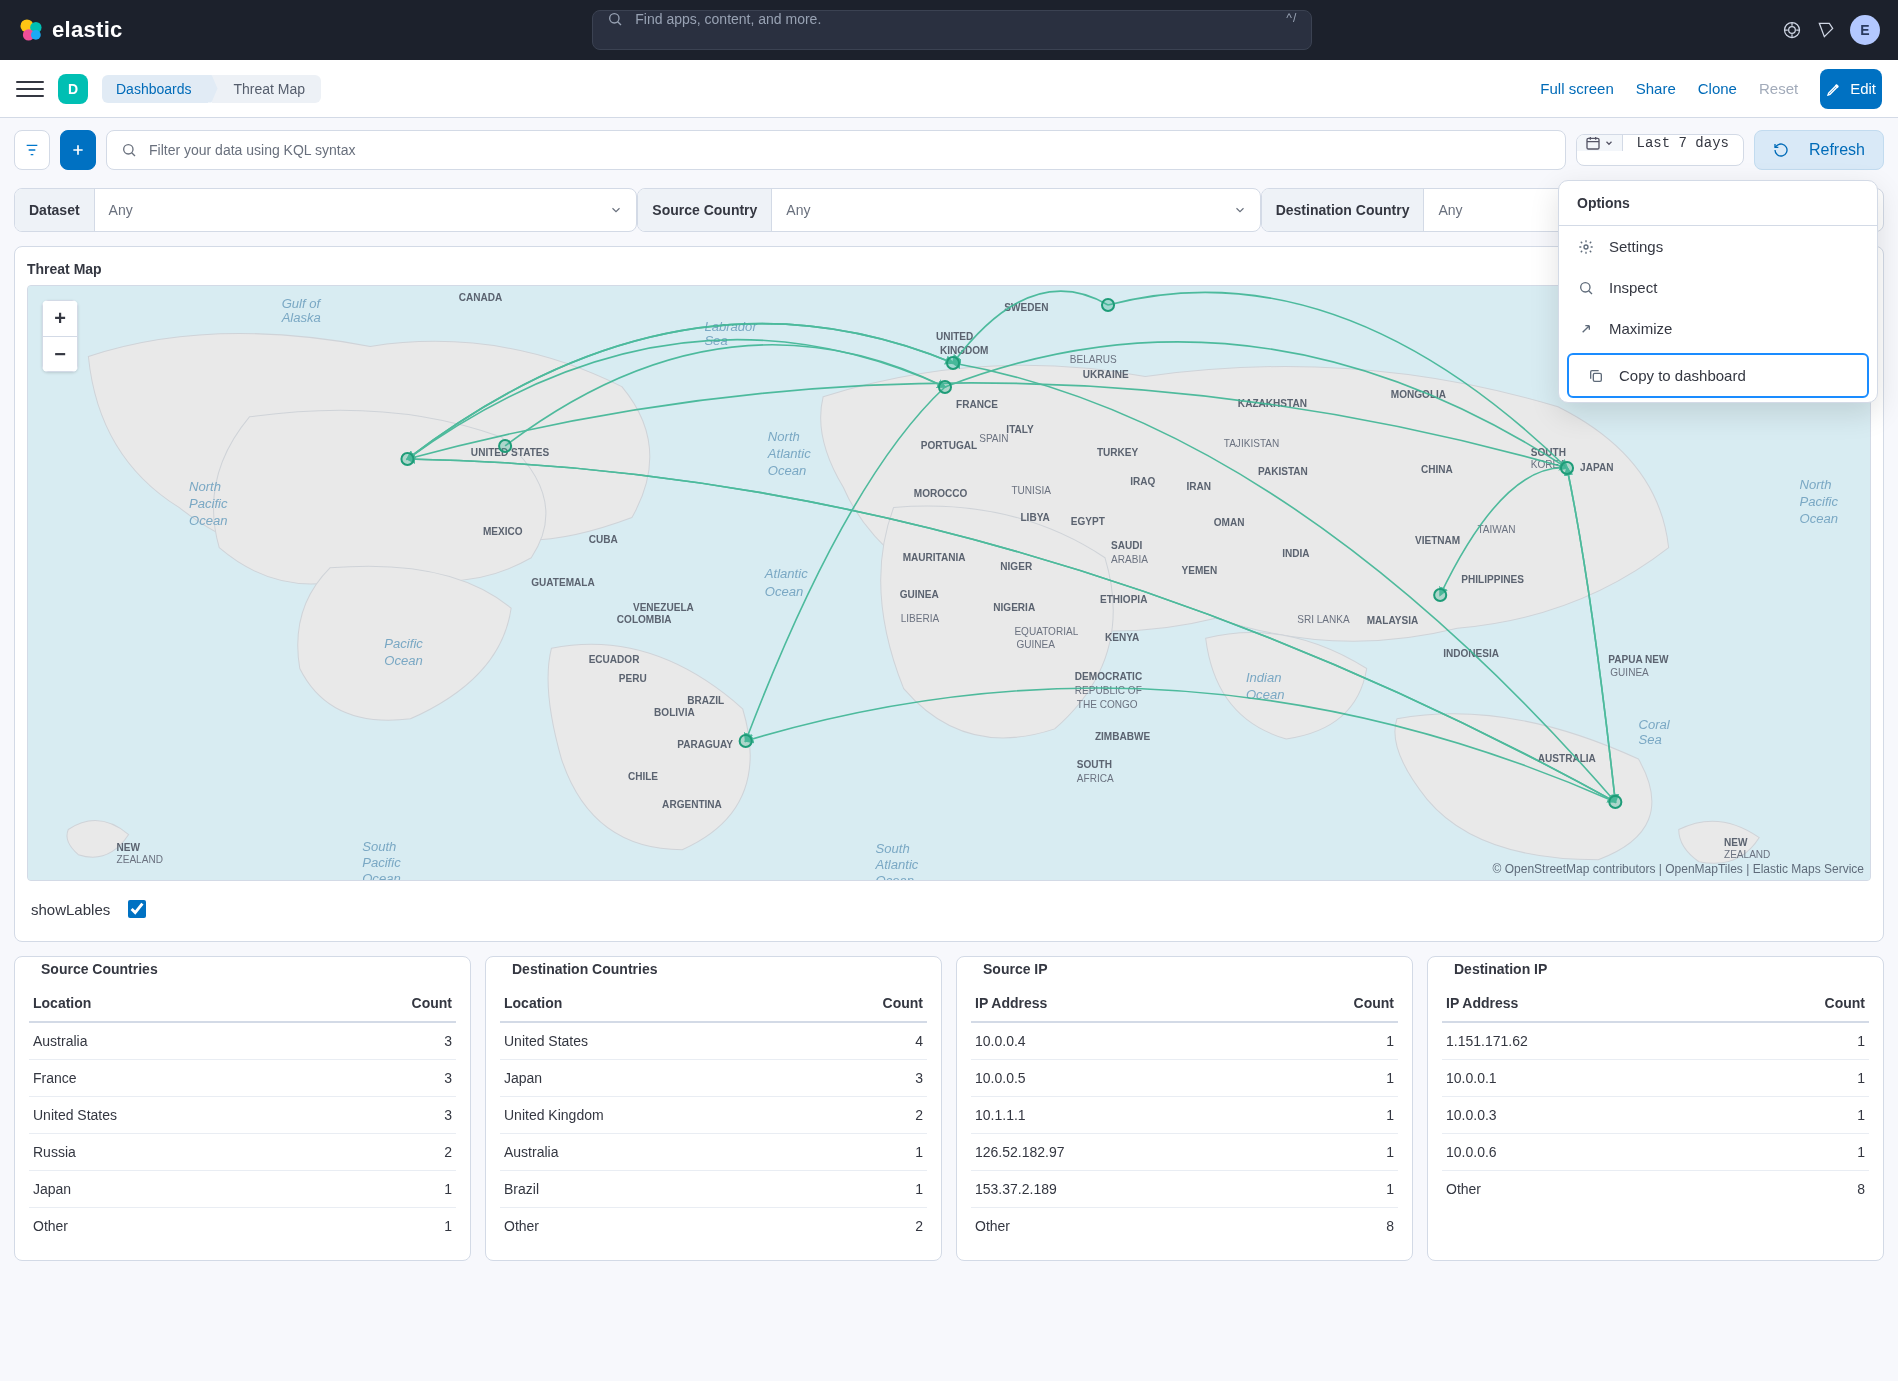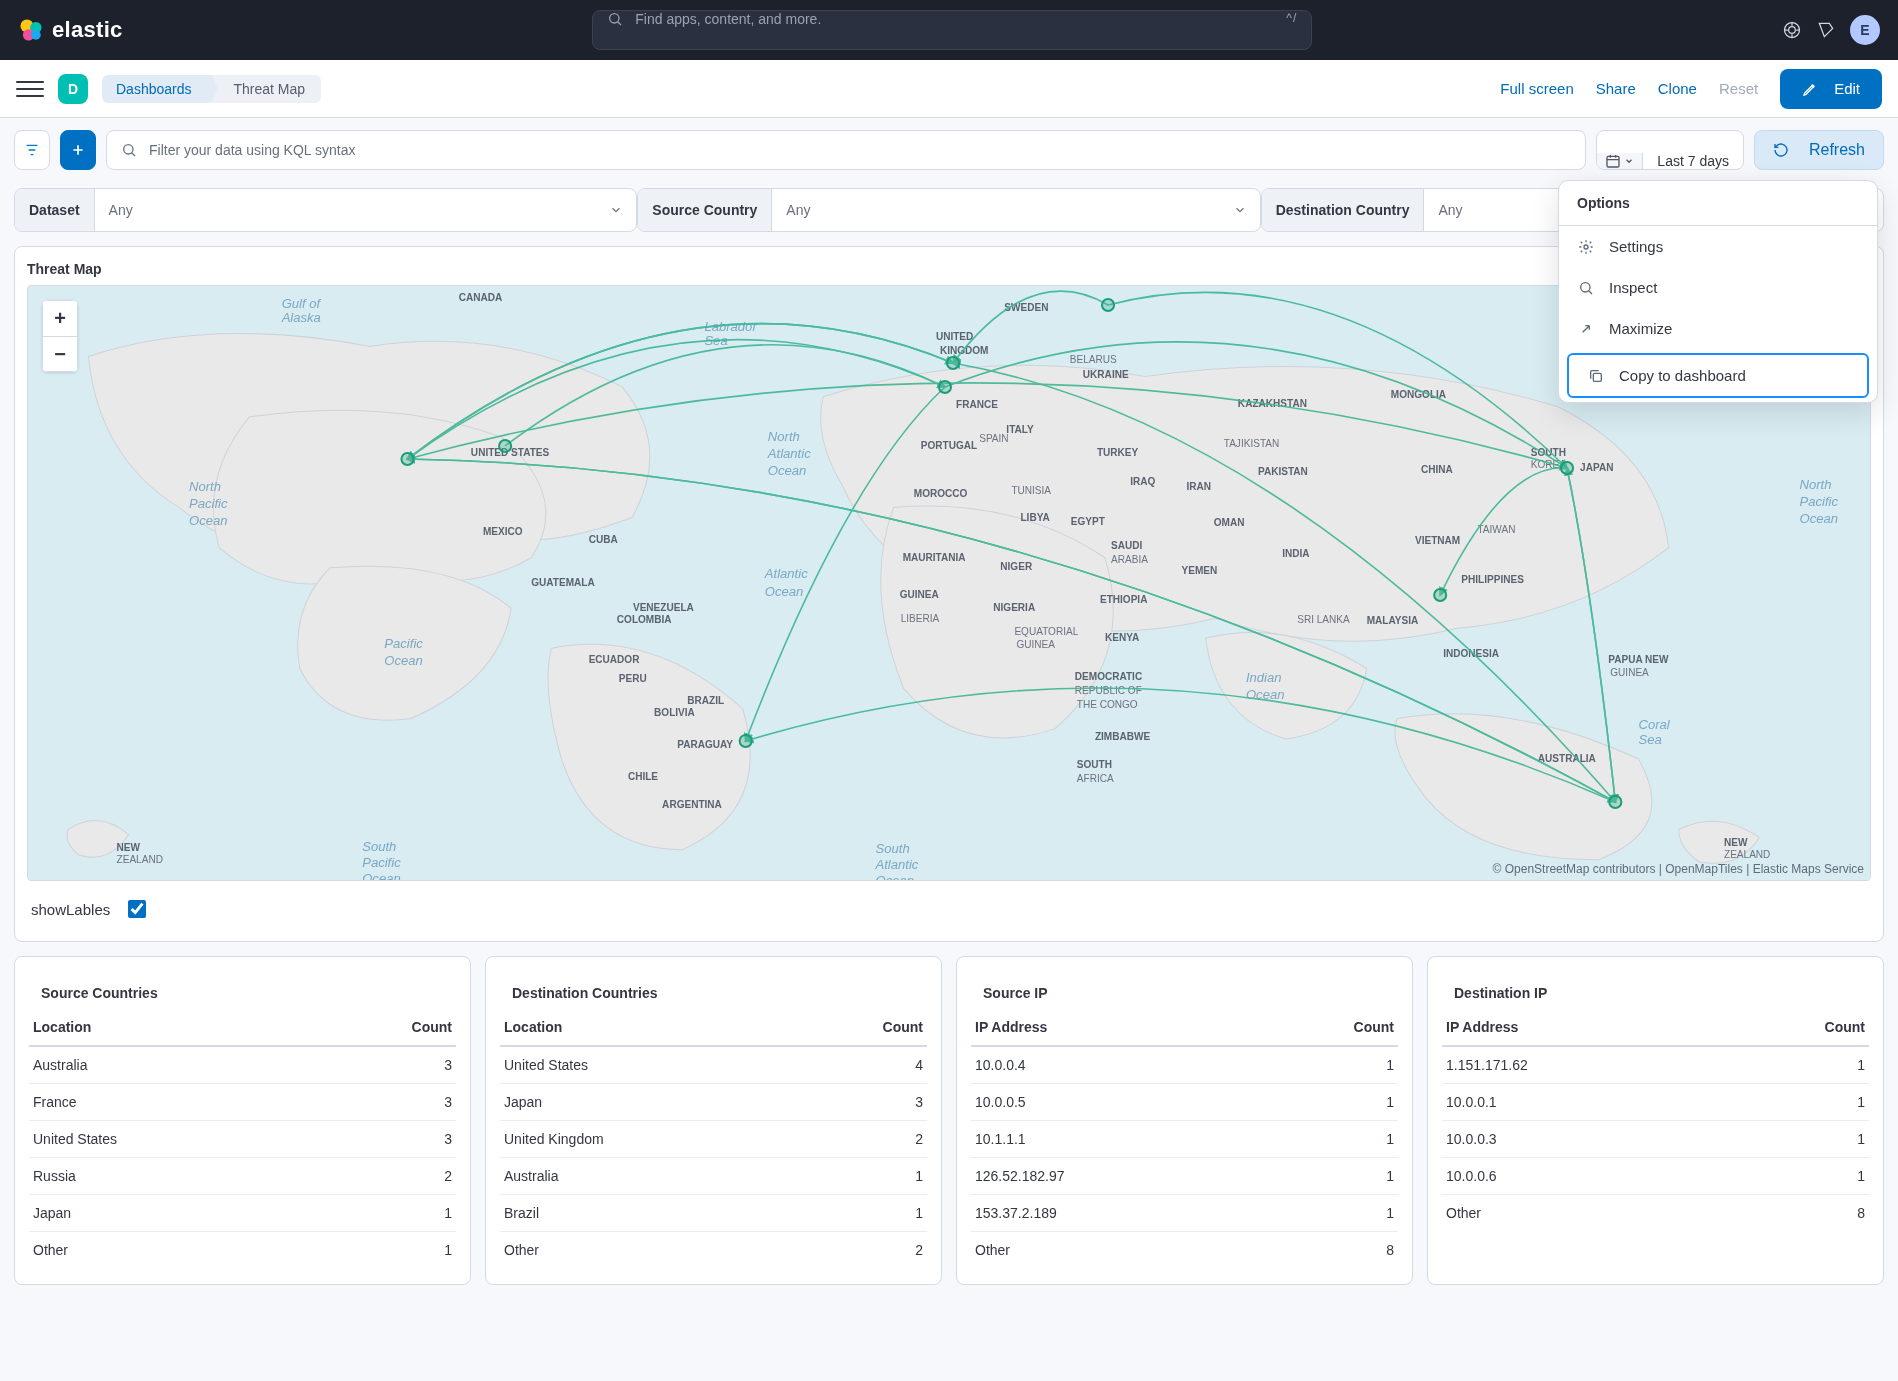--- a/index.html
+++ b/index.html
@@ -32,27 +32,27 @@
   .hamburger{width:28px;height:28px;display:flex;flex-direction:column;justify-content:center;gap:5px;cursor:pointer;}
   .hamburger span{height:2px;background:#343741;border-radius:1px;}
   .space-chip{width:30px;height:30px;border-radius:8px;background:var(--chip-green);color:#fff;display:flex;align-items:center;justify-content:center;font-weight:700;}
   .breadcrumbs{display:flex;align-items:center;}
   .bcA{background:#e1ebf5;color:var(--text-blue);padding:6px 16px 6px 14px;border-top-left-radius:6px;border-bottom-left-radius:6px;font-size:14px;position:relative;}
   .bcA:after{content:"";position:absolute;right:-10px;top:0;bottom:0;width:20px;background:#e1ebf5;clip-path:polygon(0 0,70% 0,100% 50%,70% 100%,0 100%);}
   .bcB{background:#edf1f6;color:#555d6c;font-size:14px;padding:6px 16px 6px 22px;border-top-right-radius:6px;border-bottom-right-radius:6px;margin-left:4px;}
   .subhead .right{margin-left:auto;display:flex;align-items:center;gap:22px;}
   .lnk{color:var(--text-blue);font-size:15px;cursor:pointer;}
   .lnk.disabled{color:#a2abba;cursor:default;}
-  .edit-btn{background:var(--btn-blue);color:#fff;border:none;border-radius:8px;height:40px;padding:0 22px;font-size:15px;display:flex;align-items:center;gap:16px;cursor:pointer;font-weight:500;}
+  .edit-btn{background:var(--btn-blue);color:#fff;border:none;border-radius:8px;height:40px;padding:0 6px;font-size:15px;display:flex;align-items:center;gap:8px;cursor:pointer;font-weight:500;}
   
   .filterbar{display:flex;align-items:center;padding:12px 14px;gap:10px;background:var(--body-bg);}
   .fb-btn{width:36px;height:40px;border:1px solid var(--border);border-radius:8px;background:#fff;display:flex;align-items:center;justify-content:center;cursor:pointer;}
   .fb-btn.add{background:var(--btn-blue);border-color:var(--btn-blue);color:#fff;}
   .kql{flex:1;height:40px;border:1px solid var(--border);border-radius:8px;background:#fff;display:flex;align-items:center;padding:0 14px;gap:12px;color:#69707d;}
-  .datebox{height:40px;border:1px solid var(--border);border-radius:8px;background:#fff;display:flex;align-items:flex-end;overflow:hidden;}
+  .datebox{height:32px;border:1px solid var(--border);border-radius:8px;background:#fff;display:flex;align-items:flex-start;overflow:hidden;font-family:Liberation Mono, monospace;}
   .datebox .cal{width:46px;display:flex;align-items:center;justify-content:center;background:#f3f6fa;border-right:1px solid var(--border);gap:3px;color:#556;}
   .datebox .txt{display:flex;align-items:center;padding:0 14px;font-size:14px;color:#343741;}
   .refresh{height:40px;border:1px solid #c2dbef;background:var(--refresh-bg);color:var(--text-blue);border-radius:8px;padding:0 18px;display:flex;align-items:center;gap:20px;cursor:pointer;font-size:16px;}
   
   .controls{display:flex;padding:6px 14px 14px;}
   .ctrl{flex:1;display:flex;border:1px solid var(--border);border-radius:8px;overflow:hidden;background:#fff;height:44px;}
   .ctrl .lab{background:#eef2f7;padding:0 14px;display:flex;align-items:center;font-size:14px;font-weight:600;color:#343741;border-right:1px solid var(--border);}
   .ctrl .val{flex:1;display:flex;align-items:center;padding:0 14px;color:#69707d;}
   .ctrl .dd{width:40px;display:flex;align-items:center;justify-content:center;color:#69707d;}
   
@@ -61,21 +61,21 @@
   .map-panel{padding:10px 0 10px;}
   .panel-title{font-weight:700;font-size:14px;padding:4px 12px 8px;}
   .map-box{margin:0 12px;position:relative;height:596px;border:1px solid var(--border);border-radius:4px;background:#d8ecf2;overflow:hidden;}
   .map-svg{position:absolute;inset:0;}
   .zoom-ctrl{position:absolute;top:14px;left:14px;display:flex;flex-direction:column;border-radius:6px;overflow:hidden;box-shadow:0 1px 3px rgba(0,0,0,.15);} 
   .zoom-ctrl button{width:36px;height:36px;background:#fff;border:1px solid var(--border);font-size:20px;font-weight:700;cursor:pointer;color:#343741;}
   .zoom-ctrl button:first-child{border-bottom:none;}
   .map-attr{position:absolute;right:6px;bottom:4px;font-size:12px;color:#5f6b7a;}
   .showlabels{display:flex;align-items:center;gap:14px;padding:16px 16px 10px;font-size:15px;color:#343741;}
   .grid4{display:grid;grid-template-columns:repeat(4,1fr);gap:14px;margin-top:14px;}
-  .grid4 .panel{padding:24px 14px 16px;}
+  .grid4 .panel{padding:0 14px 16px;}
   table{width:100%;border-collapse:collapse;}
   table th{font-weight:700;font-size:14px;text-align:left;padding:10px 4px;border-bottom:2px solid #d3dae6;}
   table th:last-child,table td:last-child{text-align:right;}
   table td{padding:10px 4px;border-bottom:1px solid #e9edf3;font-size:14px;}
   table tr:last-child td{border-bottom:none;}
   
   .pop{position:absolute;right:20px;top:180px;width:320px;background:#fff;border:1px solid var(--border);border-radius:10px;box-shadow:0 10px 30px rgba(0,0,0,.12);overflow:hidden;z-index:50;}
   .pop-title{font-weight:700;padding:14px 18px;border-bottom:1px solid var(--border);}
   .pop-item{display:flex;align-items:center;gap:14px;padding:12px 18px;font-size:15px;color:#343741;cursor:pointer;}
   .pop-item.selected{margin:4px 8px;border:2px solid #1a8cff;border-radius:6px;background:#fff;}

